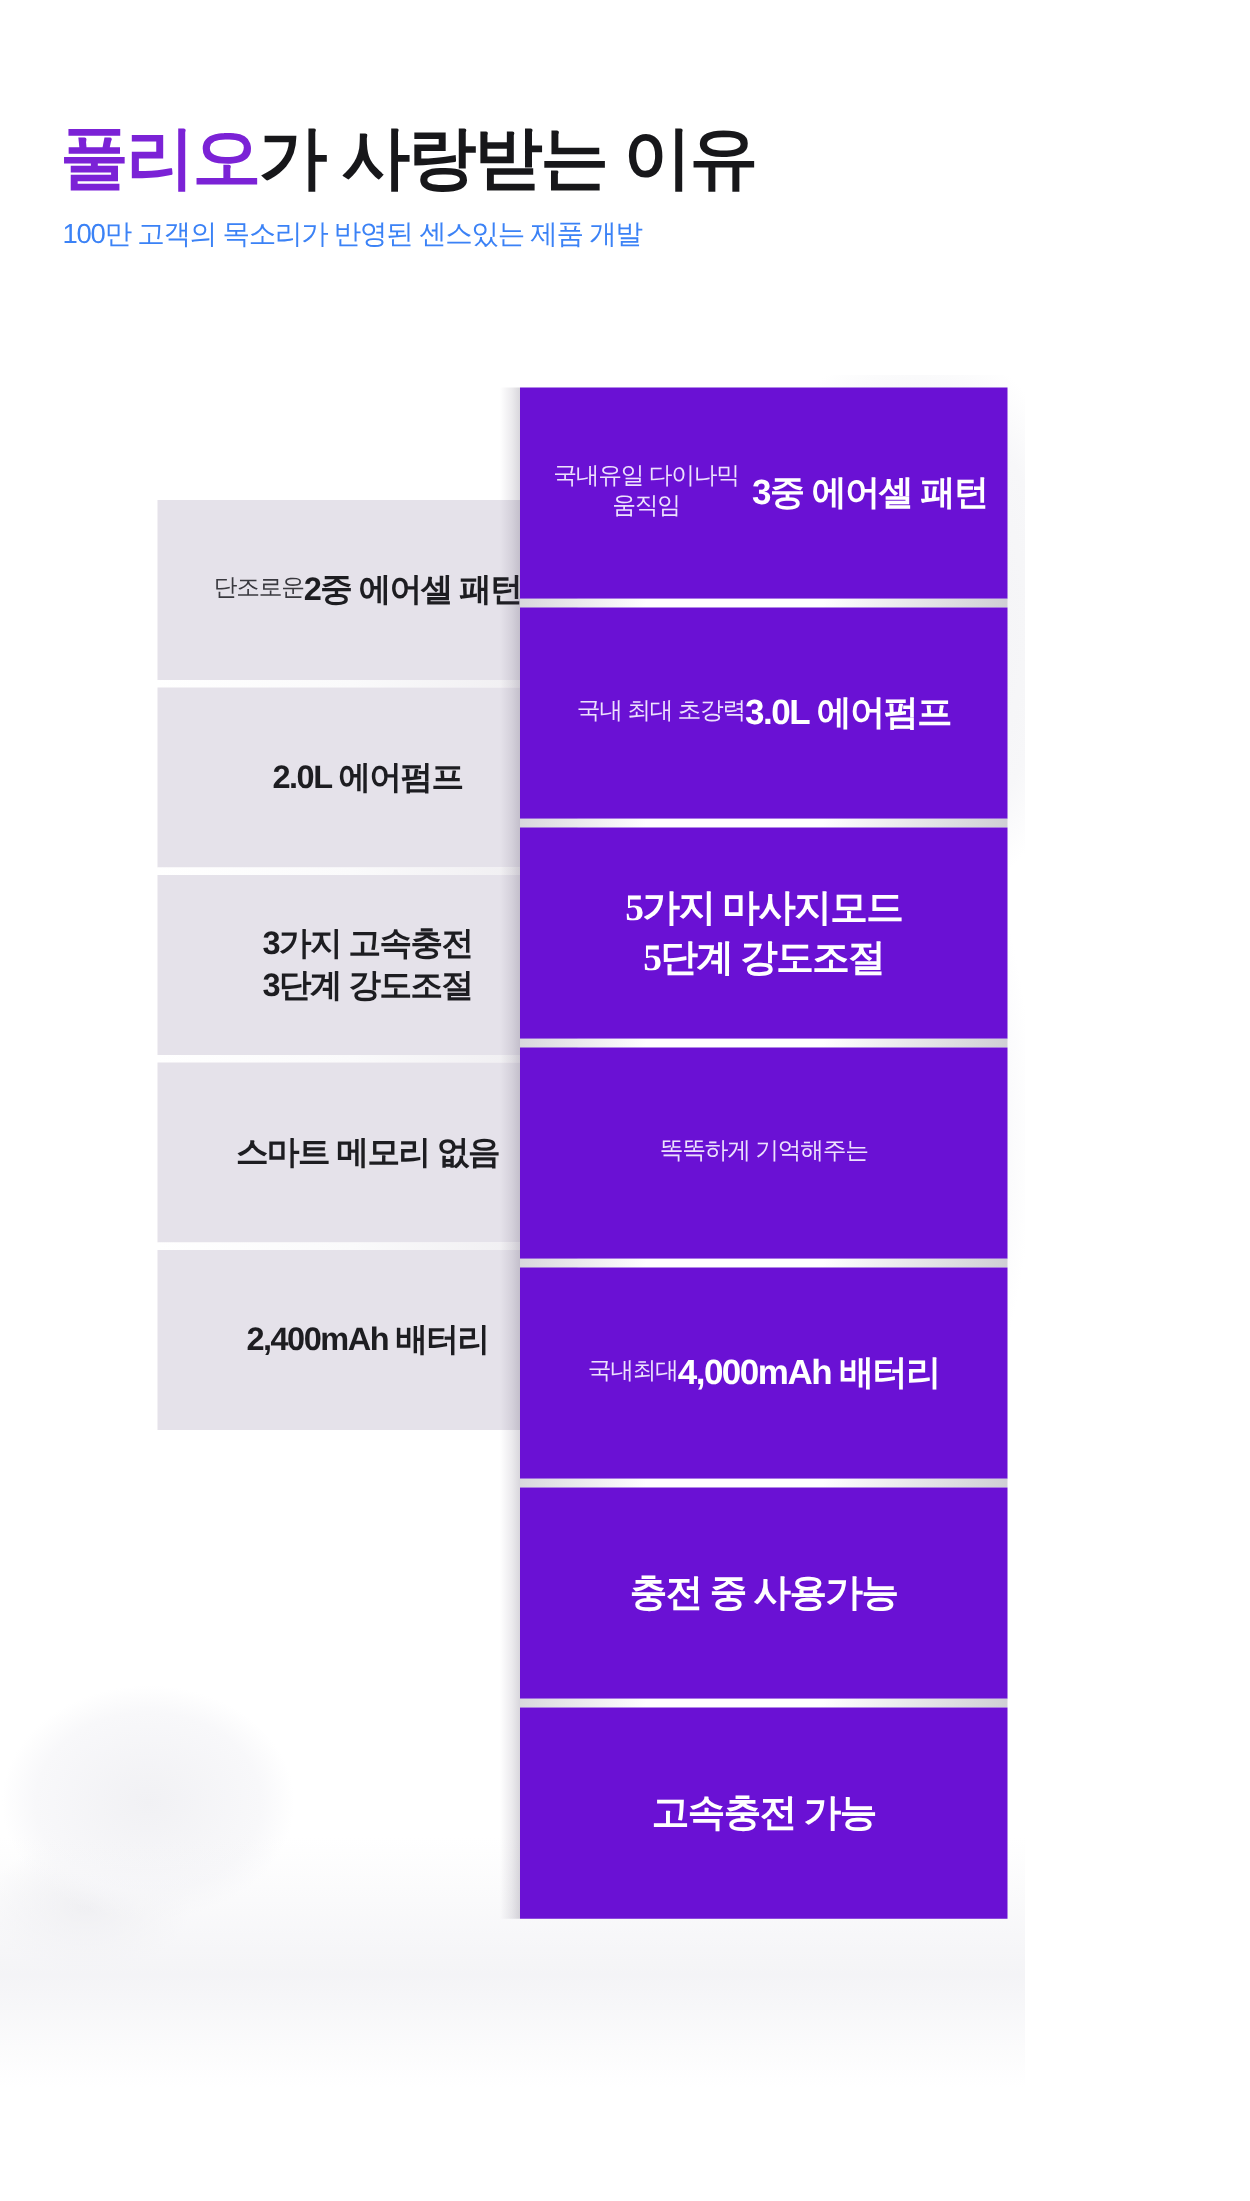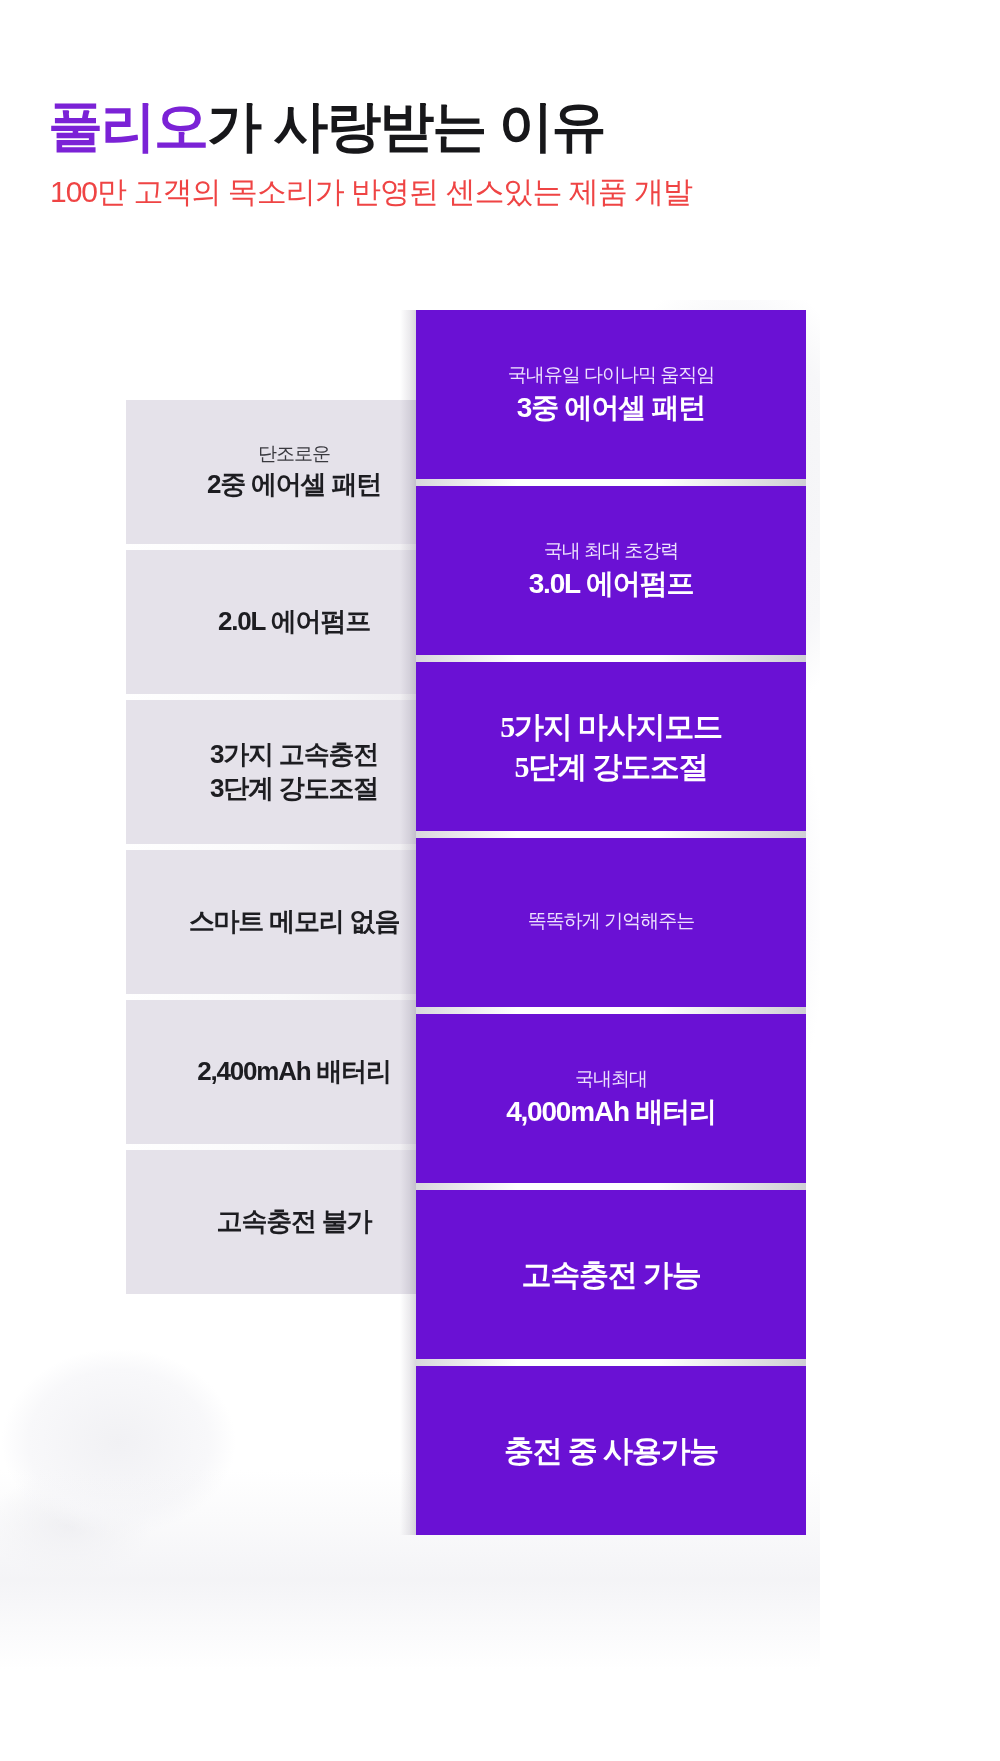--- a/index.html
+++ b/index.html
@@ -34,34 +34,34 @@
   }
 
   
   .header{position:absolute;left:48px;top:96px;z-index:3;}
   .title{
     font-size:55px;font-weight:700;letter-spacing:-2px;
     line-height:1.12;color:#17171a;margin:0;white-space:nowrap;
   }
   .title .brand{color:#7b22d6;}
   .subtitle{
-    margin:14px 0 0 2px;font-size:30px;font-weight:500;
-    letter-spacing:-1px;color:#ef4444;white-space:nowrap;
+    margin:14px 0 0 2px;font-size:22px;font-weight:500;
+    letter-spacing:-1px;color:#3b82f6;white-space:nowrap;
   }
 
   
   .compare{position:absolute;left:0;top:0;width:1000px;height:1761px;z-index:2;}
 
   .col{position:absolute;}
   .col-left{left:82px;top:400px;width:336px;margin-left:44px;}
   .col-right{left:416px;top:310px;width:390px;}
 
   .cell{
     position:relative;box-sizing:border-box;
-    display:flex;flex-direction:column;
+    display:flex;flex-direction:row;
     align-items:center;justify-content:center;
     text-align:center;
   }
 
   
   .col-left .cell{
     background:#e5e2ea;
     color:#1d1d21;
     height:144px;
     margin-bottom:6px;
@@ -150,25 +150,20 @@
         <div class="cell big">
           <p class="headline">
             <span class="ln">스마트 메모리 없음</span>
           </p>
         </div>
         <div class="cell big">
           <p class="headline">
             <span class="ln">2,400mAh 배터리</span>
           </p>
         </div>
-        <div class="cell big">
-          <p class="headline">
-            <span class="ln">고속충전 불가</span>
-          </p>
-        </div>
       </div>
     <div class="col col-right" id="col-right">
         <div class="cell">
           <p class="eyebrow">국내유일 다이나믹 움직임</p>
           <p class="headline">
             <span class="ln">3중 에어셀 패턴</span>
           </p>
         </div>
         <div class="cell">
           <p class="eyebrow">국내 최대 초강력</p>
@@ -186,24 +181,24 @@
           <p class="eyebrow">똑똑하게 기억해주는</p>
         </div>
         <div class="cell">
           <p class="eyebrow">국내최대</p>
           <p class="headline">
             <span class="ln">4,000mAh 배터리</span>
           </p>
         </div>
         <div class="cell big">
           <p class="headline">
+            <span class="ln">충전 중 사용가능</span>
+          </p>
+        </div>
+        <div class="cell big">
+          <p class="headline">
             <span class="ln">고속충전 가능</span>
-          </p>
-        </div>
-        <div class="cell big">
-          <p class="headline">
-            <span class="ln">충전 중 사용가능</span>
           </p>
         </div>
       </div>
   </div>
 
 </div>
 
 </body></html>

